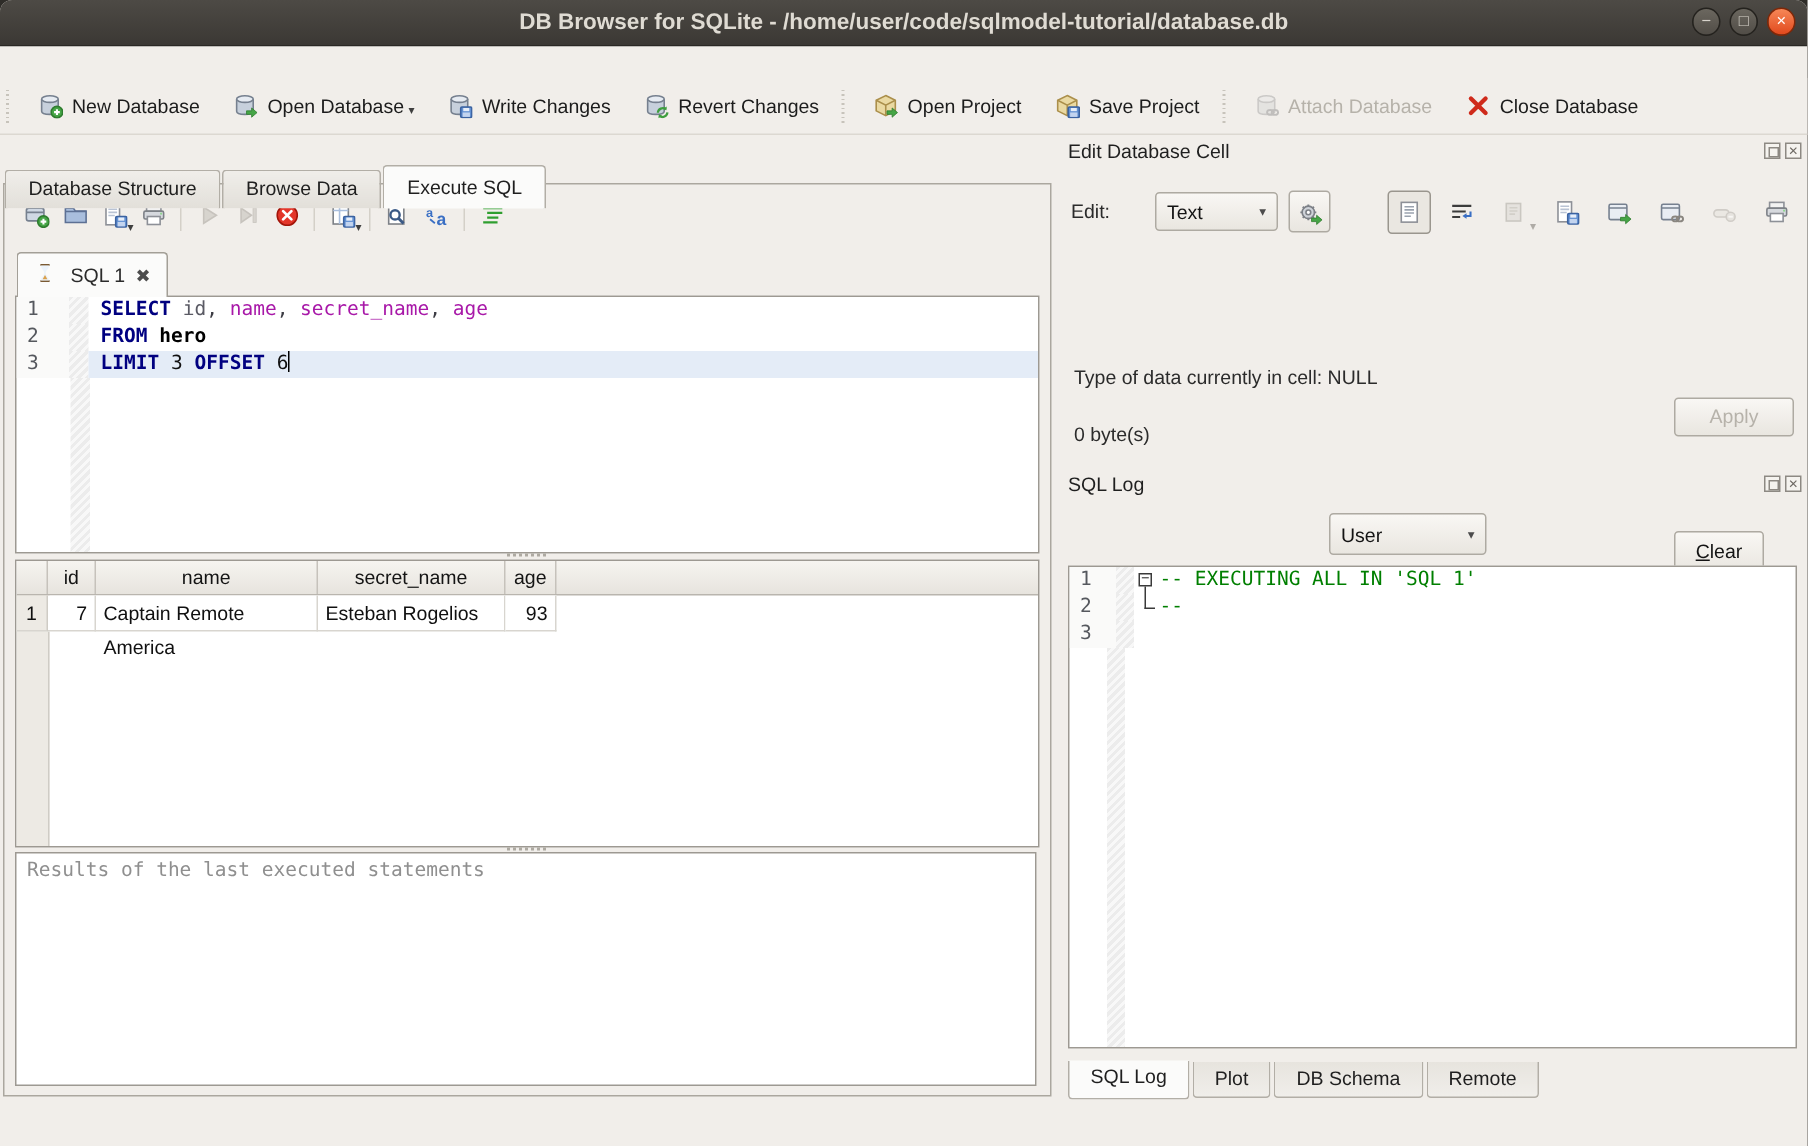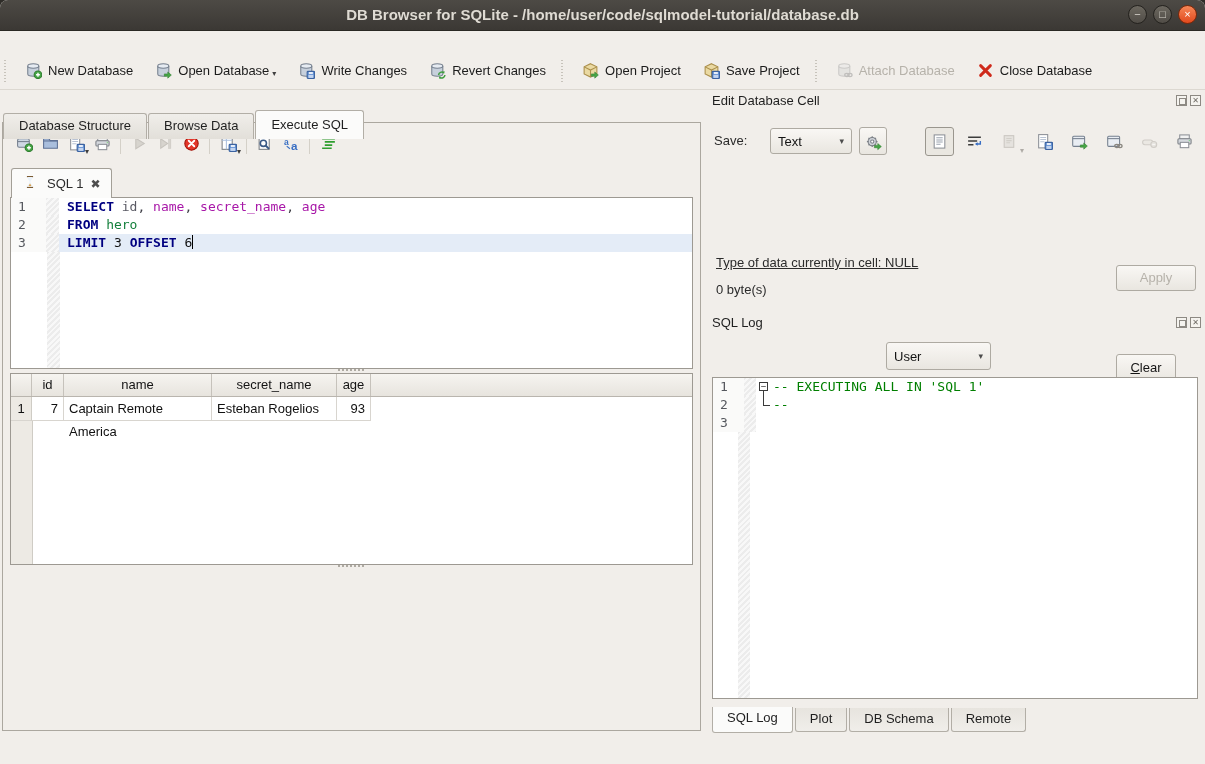--- a/index.html
+++ b/index.html
@@ -76,21 +76,21 @@
   .editor{position:absolute;left:7px;top:74px;width:681px;height:170px;background:#fff;
     border:1px solid #9d9992;font-family:"DejaVu Sans Mono",monospace;font-size:13px;overflow:hidden;}
   .ed-line{display:flex;height:18px;line-height:18px;}
   .ed-num{width:28px;padding-left:7px;flex:none;color:#55585e;background:#fafaf9;}
   .ed-fold{width:13px;flex:none;background:repeating-linear-gradient(135deg,#ececec 0 2px,#f8f8f8 2px 4px);}
   .ed-code{flex:1;padding-left:8px;white-space:pre;color:#3c3c44;}
   .ed-line.current .ed-code{background:#e4ecf7;}
   .tk-kw{color:#000080;font-weight:bold;}
   .tk-fld{color:#a818a8;}
   .tk-id{color:#5a5a64;}
-  .tk-tbl{color:#15803d;font-weight:normal;}
+  .tk-tbl{color:#000000;font-weight:bold;}
   .tk-num{color:#101010;}
   .caret-bar{display:inline-block;width:0;border-left:1.5px solid #000;height:14px;vertical-align:-2px;}
   .ed-rest{background:repeating-linear-gradient(135deg,#ececec 0 2px,#f8f8f8 2px 4px);
     position:absolute;left:36px;width:13px;top:54px;bottom:0;}
 
   
   .grid{position:absolute;left:7px;top:250px;width:681px;height:190px;background:#fff;
     border:1px solid #9d9992;overflow:hidden;}
   .grid-hdr{display:flex;height:22px;background:linear-gradient(#f6f4f0,#e7e4de);
     border-bottom:1px solid #b9b5ae;position:relative;z-index:2;}
@@ -138,21 +138,21 @@
   .cibtn svg{width:17px;height:17px;}
   .cibtn.pressed{border-color:#9a968e;background:#eae7e1;}
   .cibtn.disabled{opacity:.5;}
   .cibtn .scaret{position:absolute;right:-1px;bottom:0;font-size:8px;color:#6f6b65;line-height:8px;}
 
   .cell-box{position:absolute;left:16px;top:82px;width:474px;height:70px;background:#fff;
     border:1px solid #9d9992;}
   .cell-gutter{position:absolute;left:0;top:0;bottom:0;width:54px;background:#f0ede7;border-right:1px solid #e6e3dd;}
   .cell-null{position:absolute;left:4px;top:2px;color:#101010;}
 
-  .type-info{position:absolute;left:10px;top:164px;line-height:18px;text-decoration:underline;}
+  .type-info{position:absolute;left:10px;top:153px;line-height:18px;}
   .size-info{position:absolute;left:10px;top:191px;line-height:18px;}
   .apply-btn{position:absolute;left:410px;top:175px;width:80px;height:26px;line-height:24px;}
 
   .filter-label{position:absolute;left:10px;top:255px;line-height:28px;}
   .user-combo{position:absolute;left:180px;top:252px;width:105px;height:28px;}
   .clear-btn{position:absolute;left:410px;top:264px;width:60px;height:28px;line-height:26px;}
 
   .log-box{position:absolute;left:6px;top:287px;width:484px;height:320px;background:#fff;
     border:1px solid #9d9992;font-family:"DejaVu Sans Mono",monospace;font-size:13px;overflow:hidden;}
   .log-line{display:flex;height:18px;line-height:18px;}
@@ -462,33 +462,36 @@
                 <div class="gc" style="width:125px">Esteban Rogelios</div>
                 <div class="gc num" style="width:34px">93</div>
               </div>
             </div>
         </div>
 
         <div class="hsplit" style="top:440px;">
             <span class="dots"></span>
           </div>
 
+        <div class="msgbox">
+          <span>Results of the last executed statements</span>
+        </div>
 
       </div>
     </div>
 
     <div class="right-pane">
 
       <div class="dock-title" style="top:3px;">Edit Database Cell</div>
       <div class="dock-icons" style="top:5px;">
         <span class="dicon float"></span>
         <span class="dicon">✕</span>
       </div>
 
-      <div class="mode-label">Save:</div>
+      <div class="mode-label">Edit:</div>
       <div class="combo mode-combo">
         <span>Text</span>
         <span class="arrow">▾</span>
       </div>
       <div class="pushbtn gear-btn">
         <span class="ticon" id="gear-icon-slot">
             <svg viewBox="0 0 16 16">
               <circle cx="6.8" cy="7.6" r="3.9" fill="#cfd3d9" stroke="#7d8187"></circle>
               <circle cx="6.8" cy="7.6" r="1.5" fill="#fff" stroke="#7d8187"></circle>
               <path d="M6.8 2.6v1.6M6.8 11v1.6M1.8 7.6h1.6M10.2 7.6h1.6M3.3 4.1l1.1 1.1M9.2 10l1.1 1.1M10.3 4.1L9.2 5.2M4.4 10l-1.1 1.1" stroke="#7d8187" stroke-width="1.2"></path>

